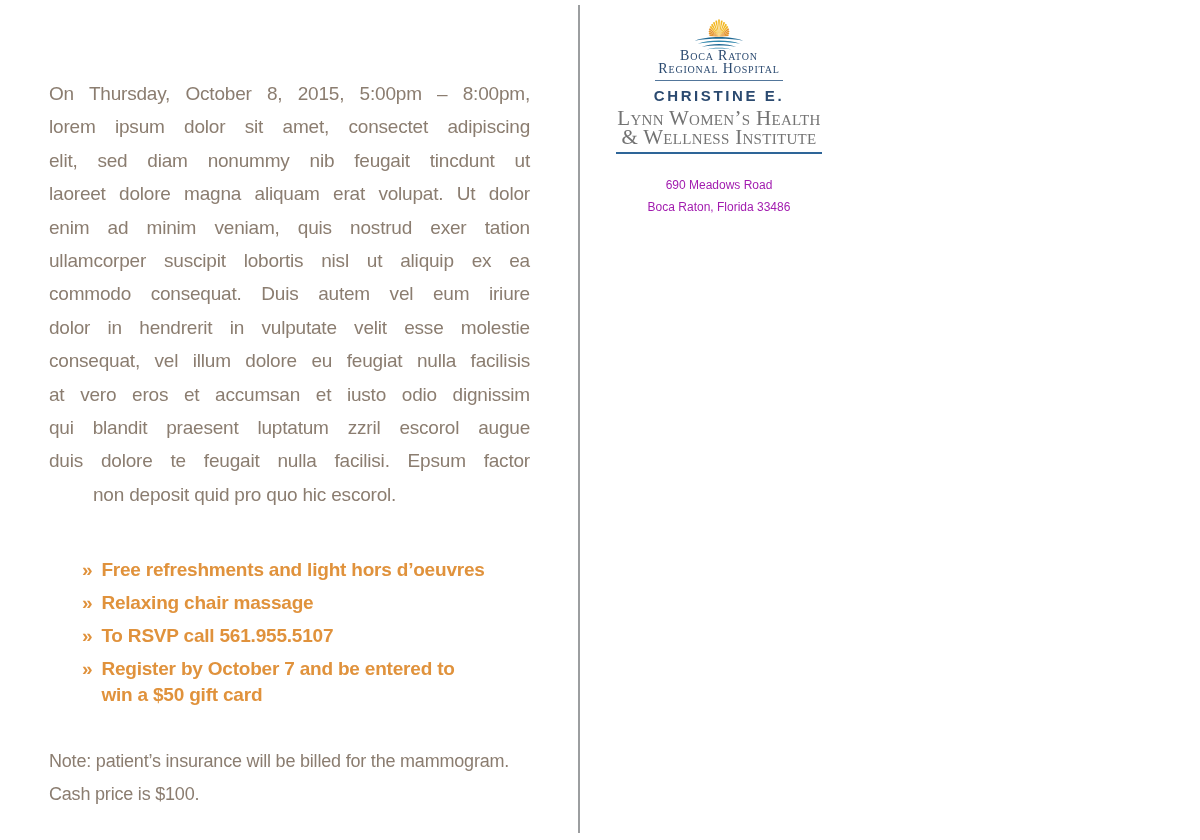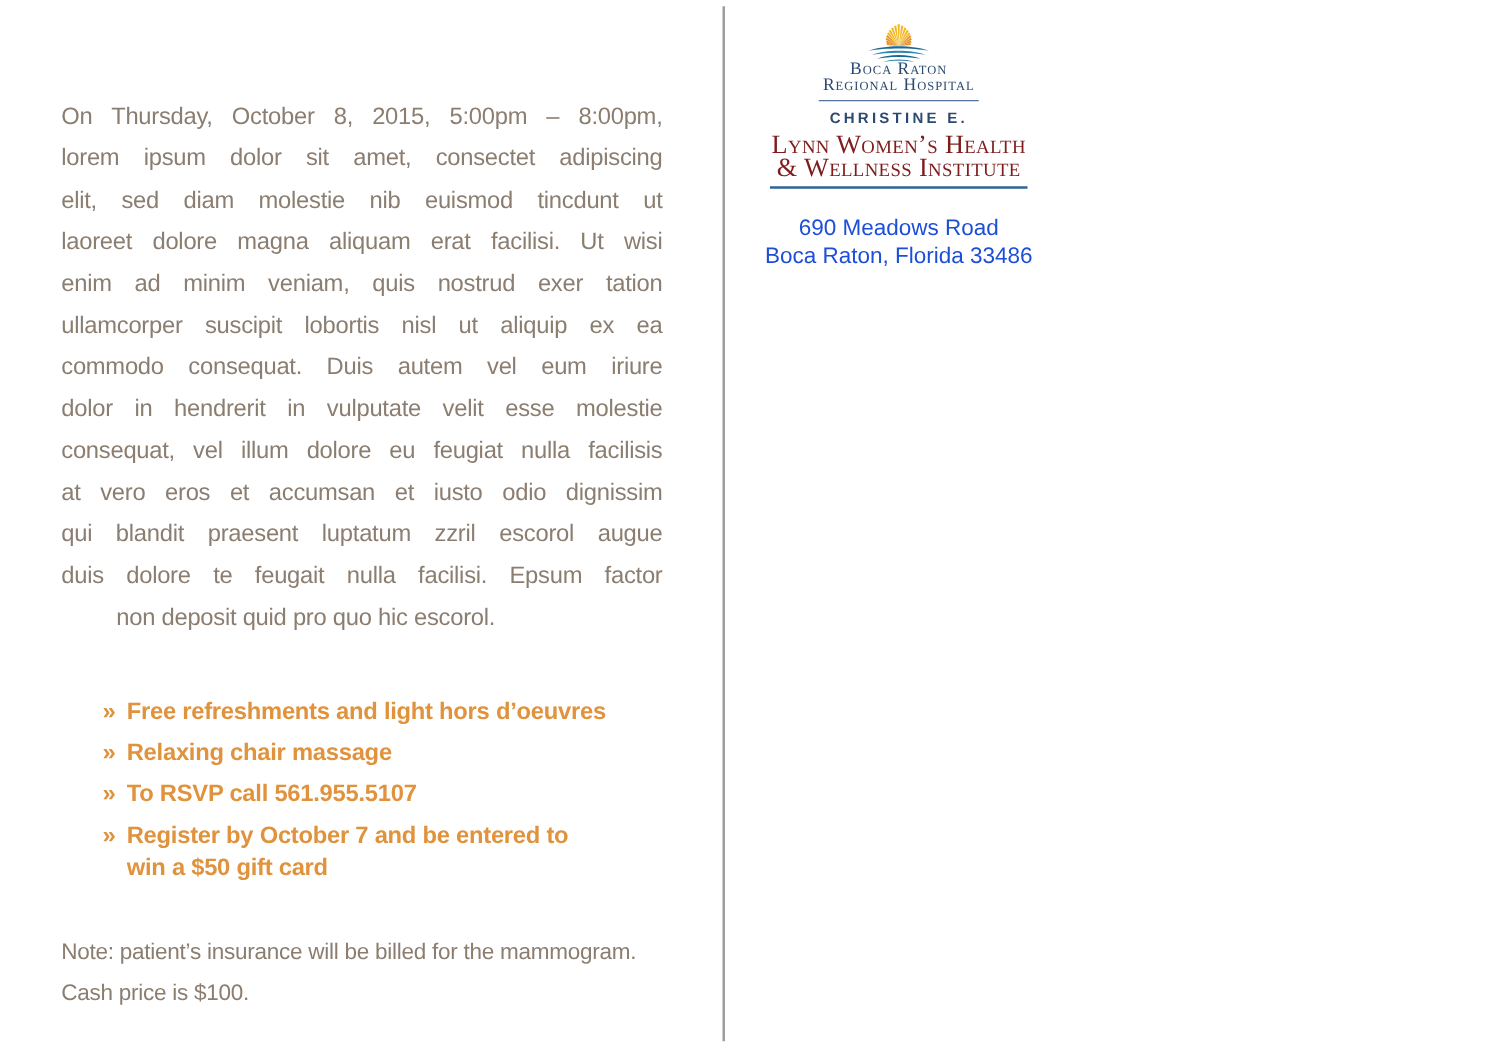--- a/index.html
+++ b/index.html
@@ -25,39 +25,39 @@
   
   .divider{position:absolute;left:578px;top:5px;width:2px;height:828px;background:#9c9ea0;}
 
   
   .logo-col{position:absolute;left:599px;top:12px;width:240px;display:flex;
             flex-direction:column;align-items:center;text-align:center;}
   .icon{display:block;}
   .hosp{margin-top:-2px;font-family:"Liberation Serif",serif;font-variant:small-caps;
         font-size:14px;line-height:13px;letter-spacing:0.8px;color:#2b4a70;}
   .rule1{width:128px;height:1px;background:#52769b;margin:5px 0 6px;}
-  .christine{font-size:12px;font-weight:bold;letter-spacing:2.6px;color:#2b4a70;margin-bottom:5px;}
+  .christine{font-size:15px;font-weight:bold;letter-spacing:2.6px;color:#2b4a70;margin-bottom:5px;}
   .inst{font-family:"Liberation Serif",serif;font-variant:small-caps;font-size:21px;
-        line-height:19px;letter-spacing:0.3px;color:#7f1d1d;}
+        line-height:19px;letter-spacing:0.3px;color:#737373;}
   .rule2{width:206px;height:2px;background:#2e6598;margin-top:5px;}
-  .addr{margin-top:21px;font-size:18px;line-height:21.5px;color:#1d4ed8;}
+  .addr{margin-top:21px;font-size:12px;line-height:21.5px;color:#a21caf;}
 
   .wave-dark{fill:#1e6893;}
   .wave-light{fill:#2f86ac;}
 </style>
 </head>
 <body>
 
 <div class="page">
 
   <div class="message">
     <div class="jline">On Thursday, October 8, 2015, 5:00pm – 8:00pm,</div>
     <div class="jline">lorem ipsum dolor sit amet, consectet adipiscing</div>
-    <div class="jline">elit, sed diam molestie nib euismod tincdunt ut</div>
-    <div class="jline">laoreet dolore magna aliquam erat facilisi. Ut wisi</div>
+    <div class="jline">elit, sed diam nonummy nib feugait tincdunt ut</div>
+    <div class="jline">laoreet dolore magna aliquam erat volupat. Ut dolor</div>
     <div class="jline">enim ad minim veniam, quis nostrud exer tation</div>
     <div class="jline">ullamcorper suscipit lobortis nisl ut aliquip ex ea</div>
     <div class="jline">commodo consequat. Duis autem vel eum iriure</div>
     <div class="jline">dolor in hendrerit in vulputate velit esse molestie</div>
     <div class="jline">consequat, vel illum dolore eu feugiat nulla facilisis</div>
     <div class="jline">at vero eros et accumsan et iusto odio dignissim</div>
     <div class="jline">qui blandit praesent luptatum zzril escorol augue</div>
     <div class="jline">duis dolore te feugait nulla facilisi. Epsum factor</div>
     <div class="jline-last">non deposit quid pro quo hic escorol.</div>
   </div>

